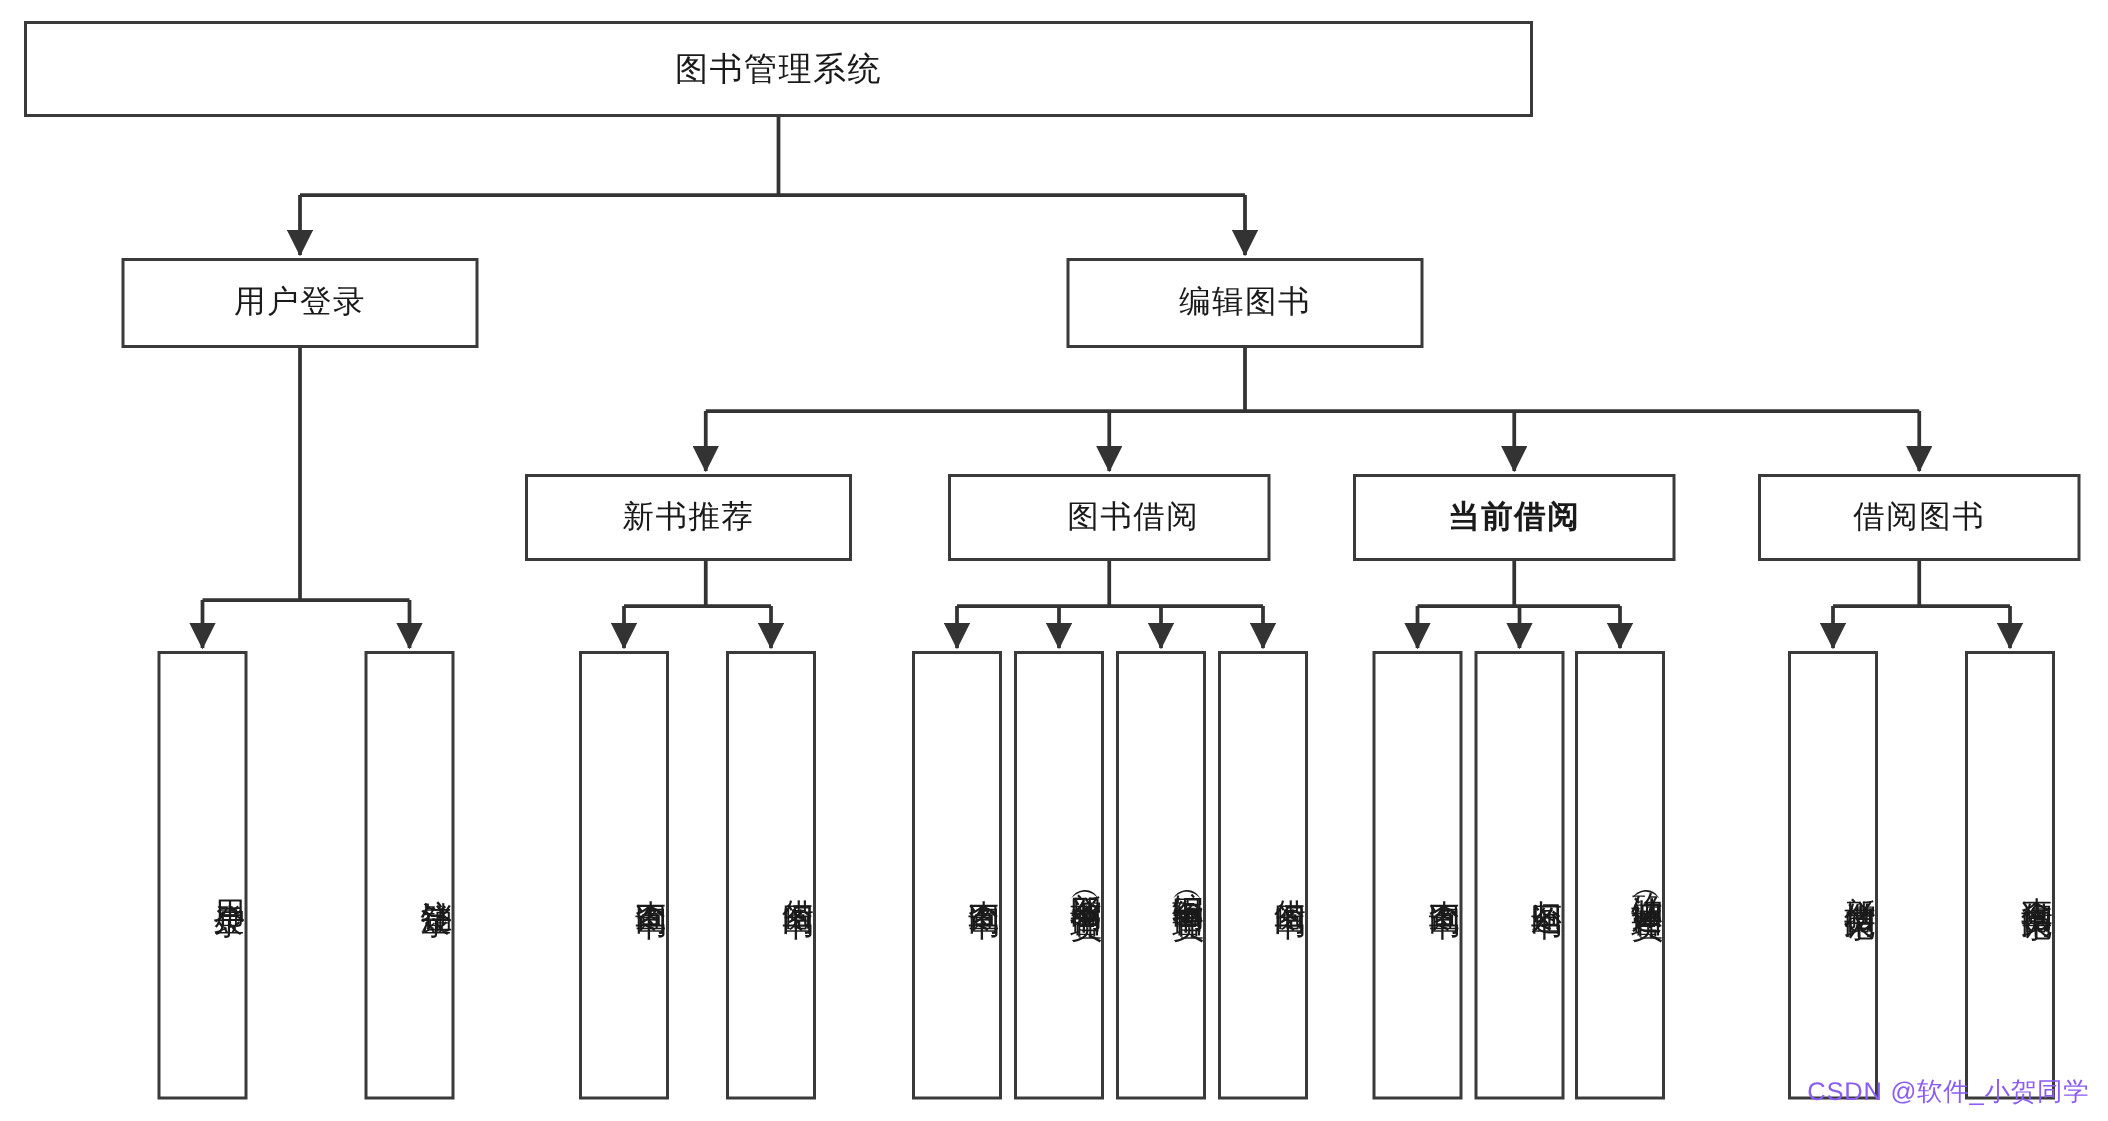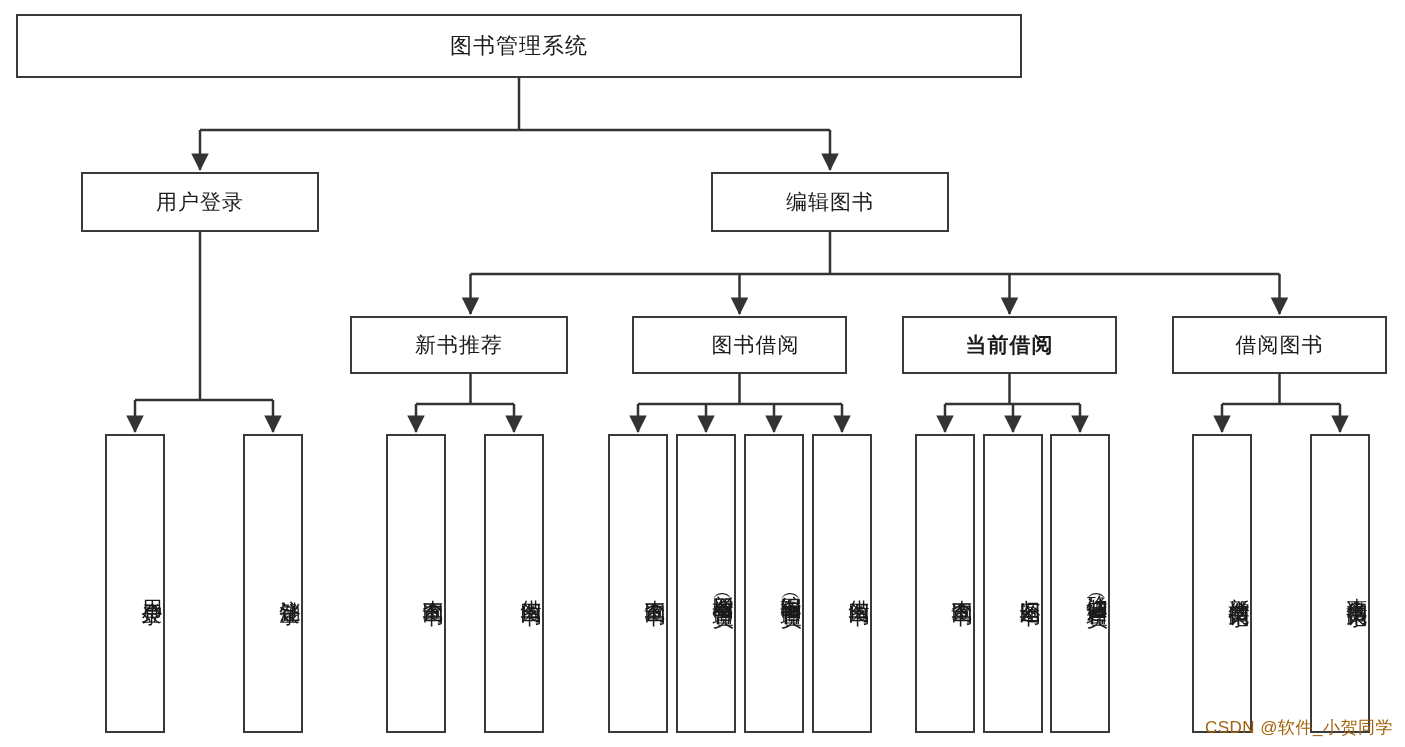--- a/index.html
+++ b/index.html
@@ -58,21 +58,21 @@
     white-space: nowrap;
   }
   .root {
     font-size: 22px;
   }
   #watermark {
     position: absolute;
     right: 12px;
     bottom: 8px;
     font-size: 17px;
-    color: #a16207;
+    color: #8b5cf6;
     letter-spacing: 0.5px;
     white-space: nowrap;
     z-index: 3;
   }
 </style>
 </head>
 <body>
 
 <div id="canvas">
 

